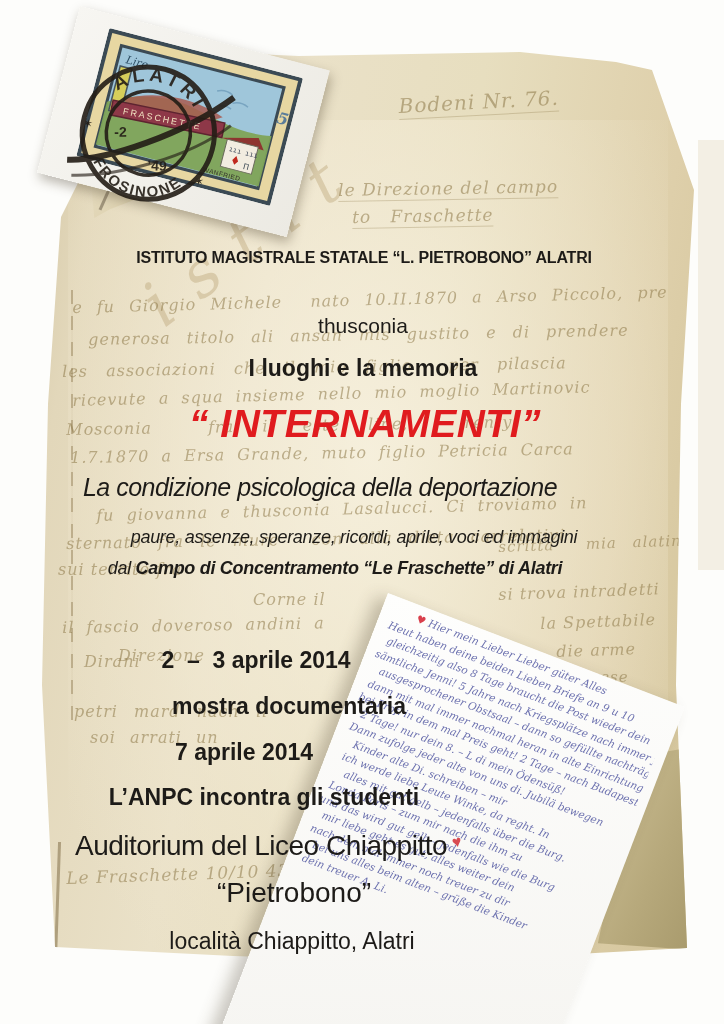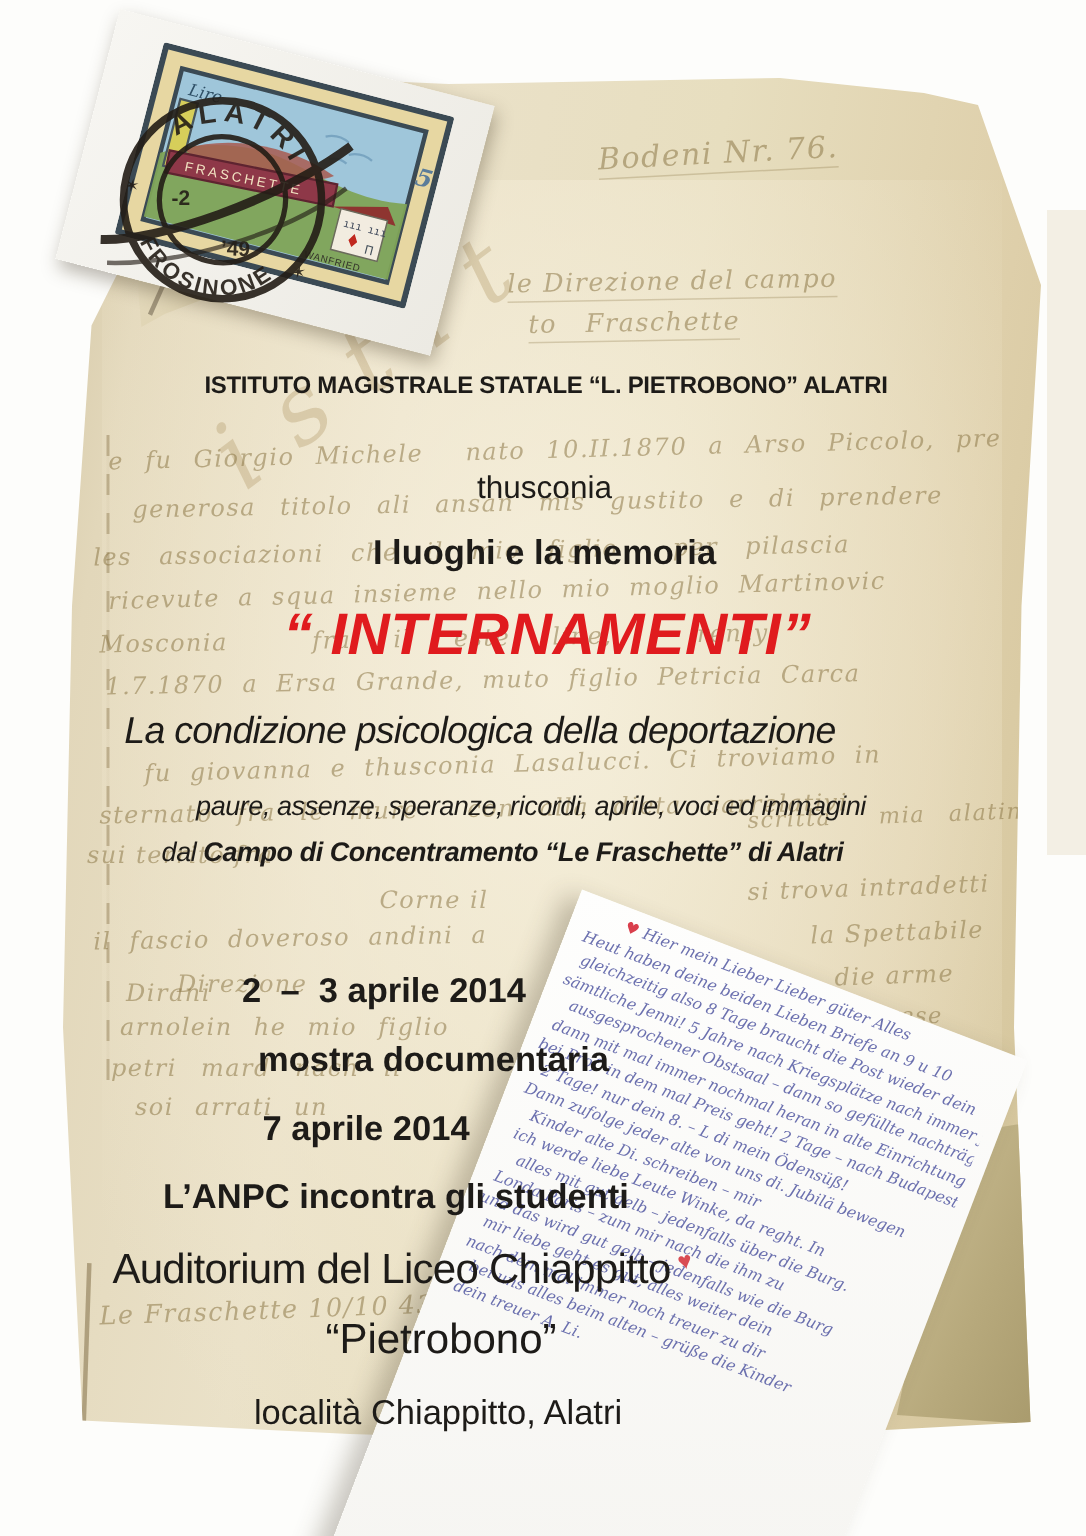--- a/index.html
+++ b/index.html
@@ -77,21 +77,20 @@
     <span class="hw" style="left:96px;top:506px;font-size:16px;word-spacing:6px;transform:rotate(-1.5deg)">fu giovanna e thusconia Lasalucci. Ci troviamo in</span>
     <span class="hw" style="left:66px;top:534px;font-size:16px;word-spacing:10px;transform:rotate(-1deg)">sternato fra le mure  con alla dieta carrelativi</span>
     <span class="hw" style="left:58px;top:560px;font-size:16px">sui territo fra</span>
     <span class="hw" style="left:253px;top:590px;font-size:16px">Corne il</span>
     <span class="hw" style="left:498px;top:585px;font-size:16px;transform:rotate(-2deg)">si trova intradetti</span>
     <span class="hw" style="left:62px;top:618px;font-size:16px;word-spacing:6px;transform:rotate(-1deg)">il fascio doveroso andini a</span>
     <span class="hw" style="left:540px;top:614px;font-size:16px;transform:rotate(-2deg)">la Spettabile</span>
     <span class="hw" style="left:118px;top:646px;font-size:16px">Direzione</span>
     <span class="hw" style="left:556px;top:642px;font-size:16px;transform:rotate(-2deg)">die arme</span>
     <span class="hw" style="left:84px;top:652px;font-size:16px">Dirani</span>
-    <span class="hw" style="left:80px;top:675px;font-size:16px;word-spacing:8px">arnolein he mio figlio</span>
     <span class="hw" style="left:74px;top:702px;font-size:16px;word-spacing:10px">petri mard nach il</span>
     <span class="hw" style="left:90px;top:728px;font-size:16px;word-spacing:8px">soi arrati un</span>
     <span class="hw" style="left:66px;top:868px;font-size:17px;transform:rotate(-2deg)">Le Fraschette 10/10 43</span>
     <span class="hw" style="left:498px;top:538px;font-size:15px;word-spacing:10px;transform:rotate(-2deg)">scritta  mia alatini</span>
     <span class="hw" style="left:592px;top:668px;font-size:15px">rese</span>
   </div>
 
   <div id="note-paper">
     <div class="nl" style="padding-left:26px"><span class="heart">♥</span> <span>Hier mein Lieber Lieber güter Alles</span></div>
     <div class="nl" style="padding-left:2px">Heut haben deine beiden Lieben Briefe an 9 u 10</div>

